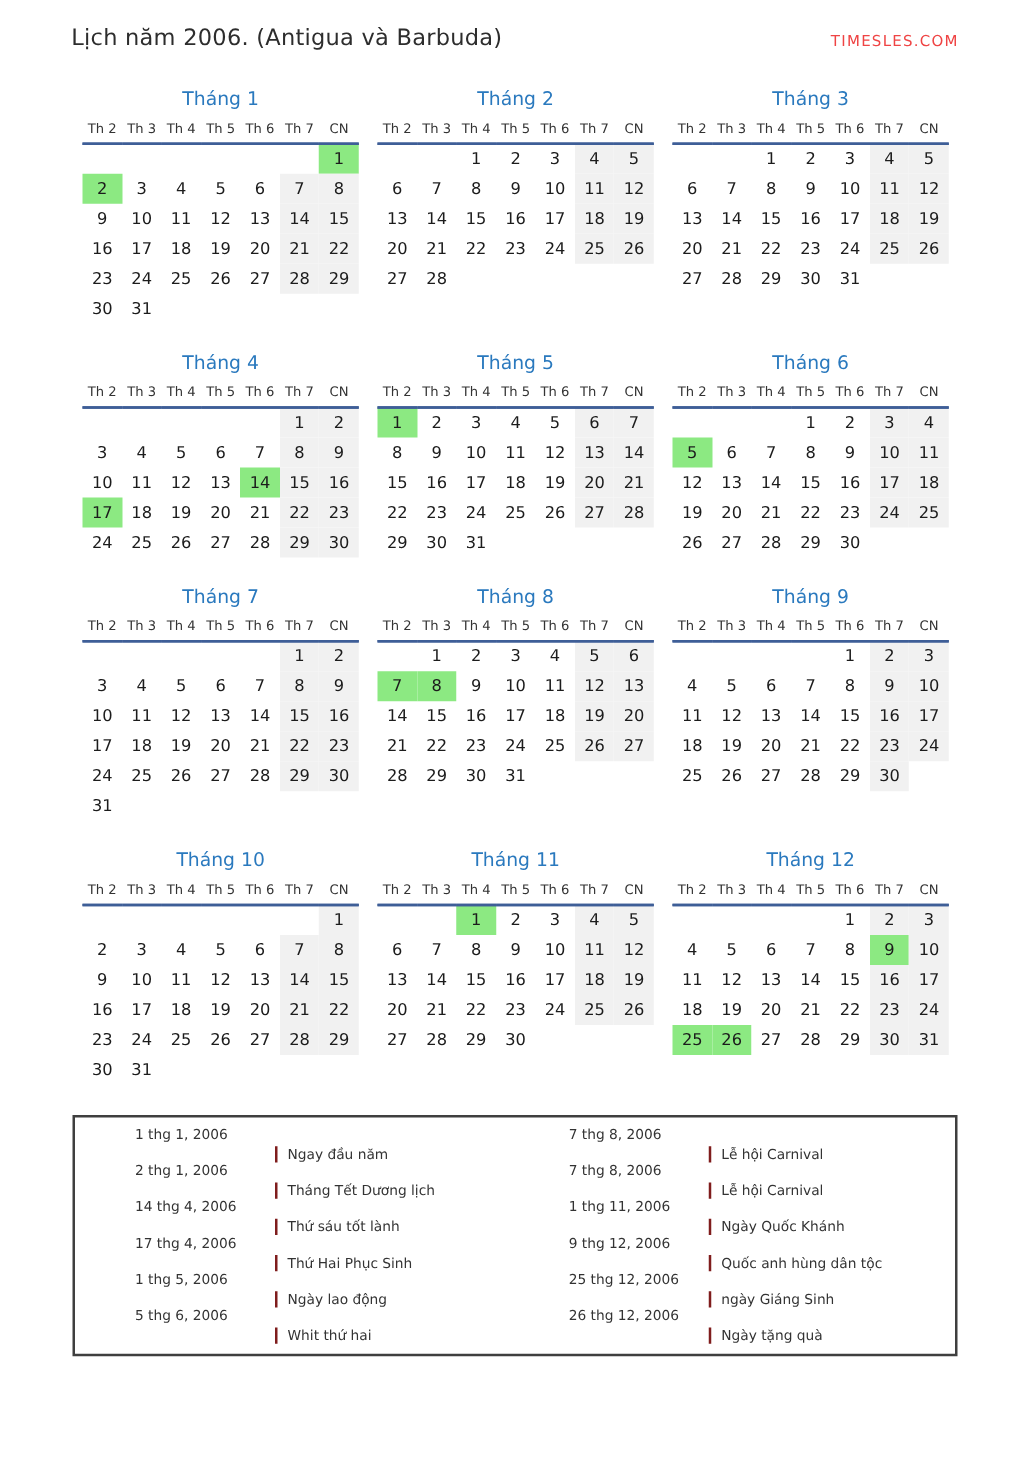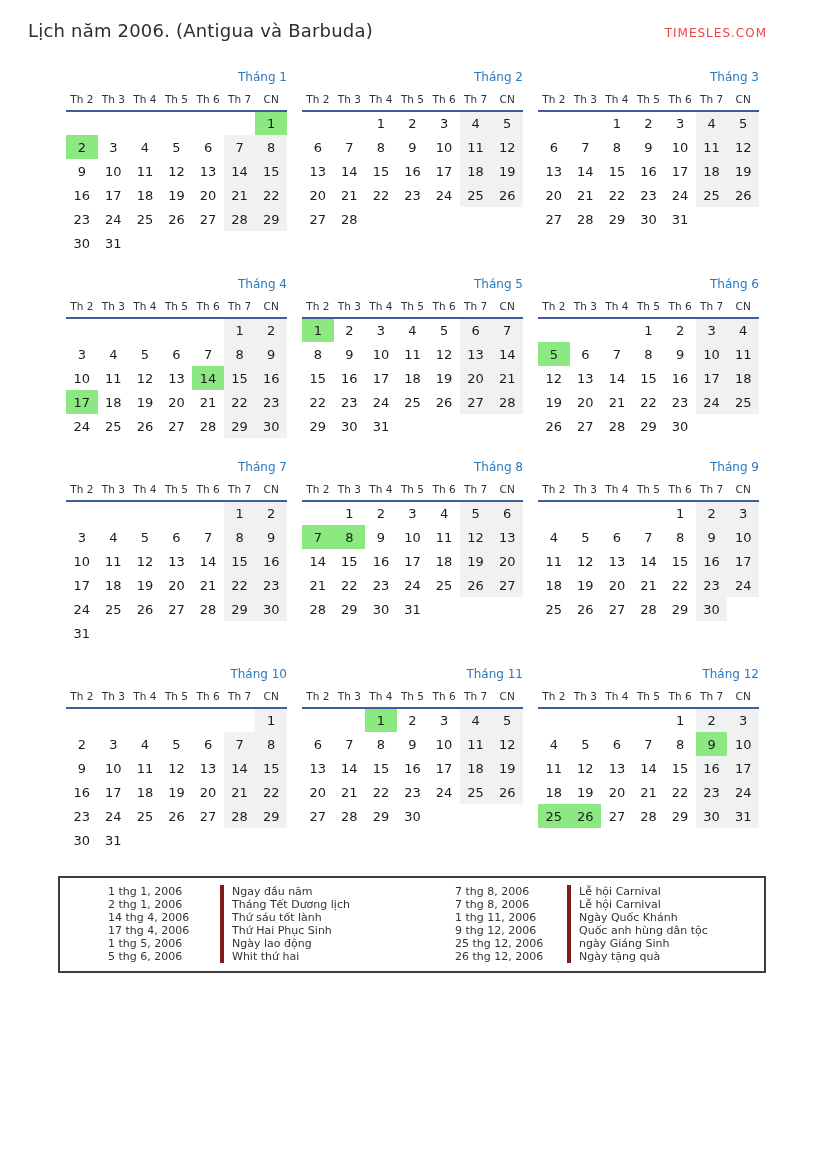--- a/index.html
+++ b/index.html
@@ -9,47 +9,47 @@
     --weekend-gray:#f1f1f1;
     --ink:#222222;
   }
   *{box-sizing:border-box;margin:0;padding:0;}
   html,body{width:827px;height:1169px;background:#ffffff;
     font-family:"DejaVu Sans","Liberation Sans",sans-serif;color:var(--ink);}
   .page{position:relative;width:827px;height:1169px;overflow:hidden;}
 
   
   .header{display:flex;justify-content:space-between;align-items:flex-start;
-    padding:20px 60px 0 28px;}
+    padding:20px 60px 0 57px;}
   .page-title{font-size:18px;font-weight:400;color:#2d2d2d;letter-spacing:.2px;}
   .brand{font-size:12px;letter-spacing:1px;color:#ef4444;text-decoration:none;
     margin-top:6px;cursor:pointer;}
 
   
   .months-grid{display:grid;grid-template-columns:repeat(3,221px);
     column-gap:15px;row-gap:22px;padding-left:66px;margin-top:29px;
     align-items:start;}
   .month{width:221px;}
-  .month-title{font-size:12px;color:var(--accent-blue);text-align:right;
+  .month-title{font-size:15px;color:var(--accent-blue);text-align:center;
     margin-bottom:6px;}
   table.cal{border-collapse:collapse;table-layout:fixed;width:221px;}
   table.cal th{font-size:10.5px;font-weight:400;color:#333;
     padding:3px 0 5px;border-bottom:2px solid var(--line-blue);}
   table.cal td{height:24px;text-align:center;font-size:13px;color:#1c1c1c;}
   td.weekend{background:var(--weekend-gray);}
   td.holiday{background:var(--holiday-green);}
 
   
   .legend-box{margin:24px 0 0 58px;width:708px;border:2px solid #3f3f3f;
     padding:7px 12px 8px 12px;}
   .legend-cols{display:grid;grid-template-columns:1fr 1fr;column-gap:14px;}
   .legend-row{display:grid;grid-template-columns:148px 1fr;
     font-size:11px;line-height:13px;color:#333;}
   .legend-date{white-space:nowrap;margin-left:36px;}
-  .legend-name{border-left:4px solid #7f1d1d;padding-left:8px;white-space:nowrap;}
+  .legend-name{border-left:2px solid #7f1d1d;padding-left:8px;white-space:nowrap;margin-top:16px;}
 </style>
 </head>
 <body>
 
 <div class="page">
 
   <div class="header">
     <h1 class="page-title">Lịch năm 2006. (Antigua và Barbuda)</h1>
     <a class="brand">TIMESLES.COM</a>
   </div>

